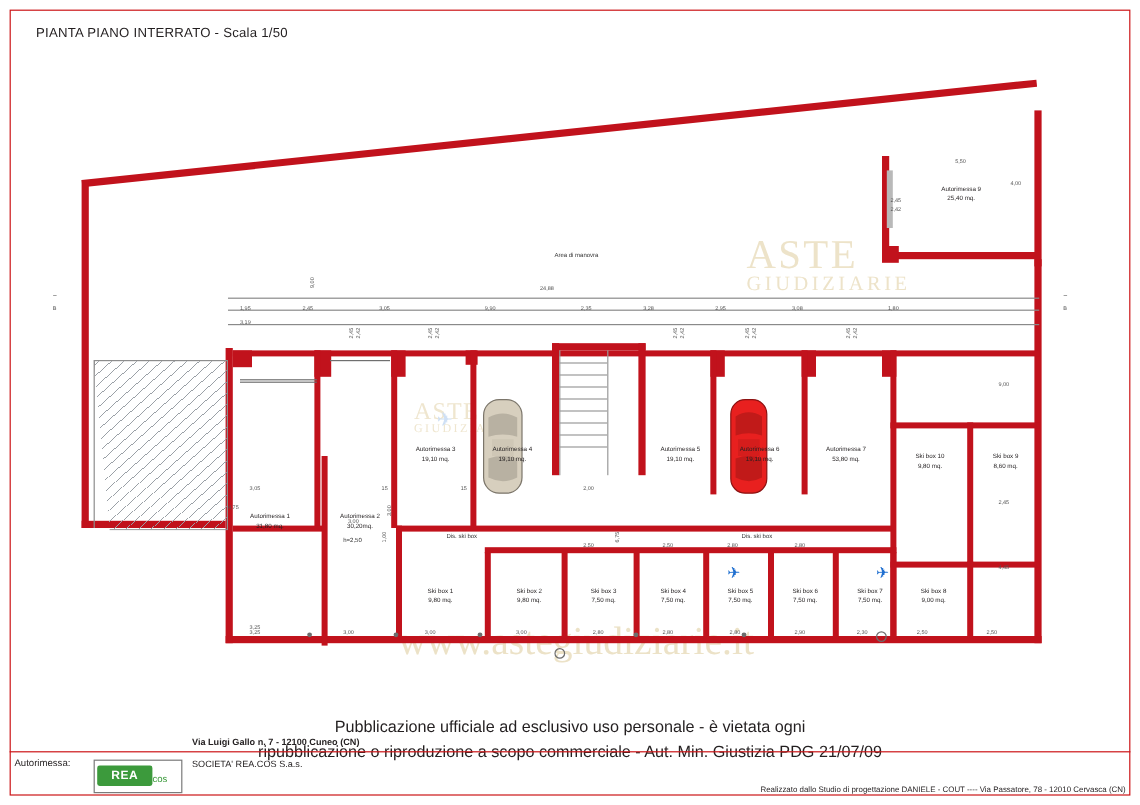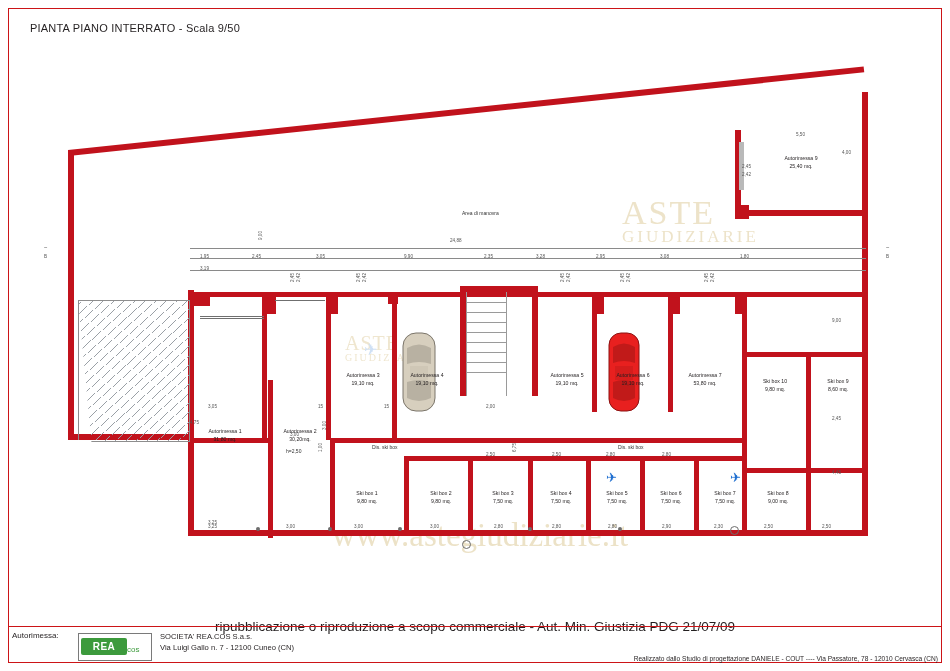--- a/index.html
+++ b/index.html
@@ -69,34 +69,34 @@
     position:absolute;left:78px;top:633px;width:72px;height:26px;
     border:1px solid #7a7a7a;background:#fff;overflow:hidden;
   }
   .logo-rea{
     position:absolute;left:2px;top:4px;width:46px;height:17px;
     background:#3c9a3c;border-radius:2px;color:#fff;font-size:10px;
     font-weight:bold;text-align:center;line-height:17px;letter-spacing:.5px;
   }
   .logo-cos{position:absolute;left:48px;top:11px;font-size:8px;color:#3c9a3c;}
   .soc1{position:absolute;left:160px;top:632px;font-size:7.6px;color:#231f20;}
-  .soc2{position:absolute;left:160px;top:643px;font-size:7.6px;color:#231f20;}
+  .soc2{position:absolute;left:160px;top:614px;font-size:7.6px;color:#231f20;font-weight:bold;}
   .studio{position:absolute;right:12px;top:655px;font-size:6.6px;color:#231f20;text-align:right;}
   .car{position:absolute;}
   .dot{position:absolute;width:4px;height:4px;border-radius:50%;background:#6d6d6d;}
   .circ{position:absolute;width:7px;height:7px;border-radius:50%;border:1px solid #6d6d6d;}
   .leftmark{position:absolute;font-size:6px;color:#444;}
 </style>
 </head>
 <body>
 
 <div class="sheet">
 
   <div class="frame"></div>
-  <div class="title-label">PIANTA PIANO INTERRATO - Scala 9/50</div>
+  <div class="title-label">PIANTA PIANO INTERRATO - Scala 1/50</div>
 
   <div class="wm-aste" style="left:622px;top:197px;">
     <span>ASTE</span>
     <small>GIUDIZIARIE</small>
   </div>
   <div class="wm-aste2" style="left:345px;top:333px;">
     <span>ASTE</span>
     <small>GIUDIZIARIE</small>
   </div>
   <div class="wm-url">www.astegiudiziarie.it</div>
@@ -344,20 +344,21 @@
   <div class="smalltxt" style="left:286px;top:448px;">h=2,50</div>
 
   <div class="dot" style="left:256px;top:527px;"></div>
   <div class="dot" style="left:328px;top:527px;"></div>
   <div class="dot" style="left:398px;top:527px;"></div>
   <div class="circ" style="left:462px;top:540px;"></div>
   <div class="dot" style="left:528px;top:527px;"></div>
   <div class="dot" style="left:618px;top:527px;"></div>
   <div class="circ" style="left:730px;top:526px;"></div>
 
+  <div class="notice l1">Pubblicazione ufficiale ad esclusivo uso personale - è vietata ogni</div>
   <div class="notice l2">ripubblicazione o riproduzione a scopo commerciale - Aut. Min. Giustizia PDG 21/07/09</div>
 
   <div class="footer-line"></div>
   <div class="committente">Autorimessa:</div>
   <div class="logo-box">
     <div class="logo-rea">REA</div>
     <div class="logo-cos">cos</div>
   </div>
   <div class="soc1">SOCIETA' REA.COS S.a.s.</div>
   <div class="soc2">Via Luigi Gallo n. 7 - 12100 Cuneo (CN)</div>

